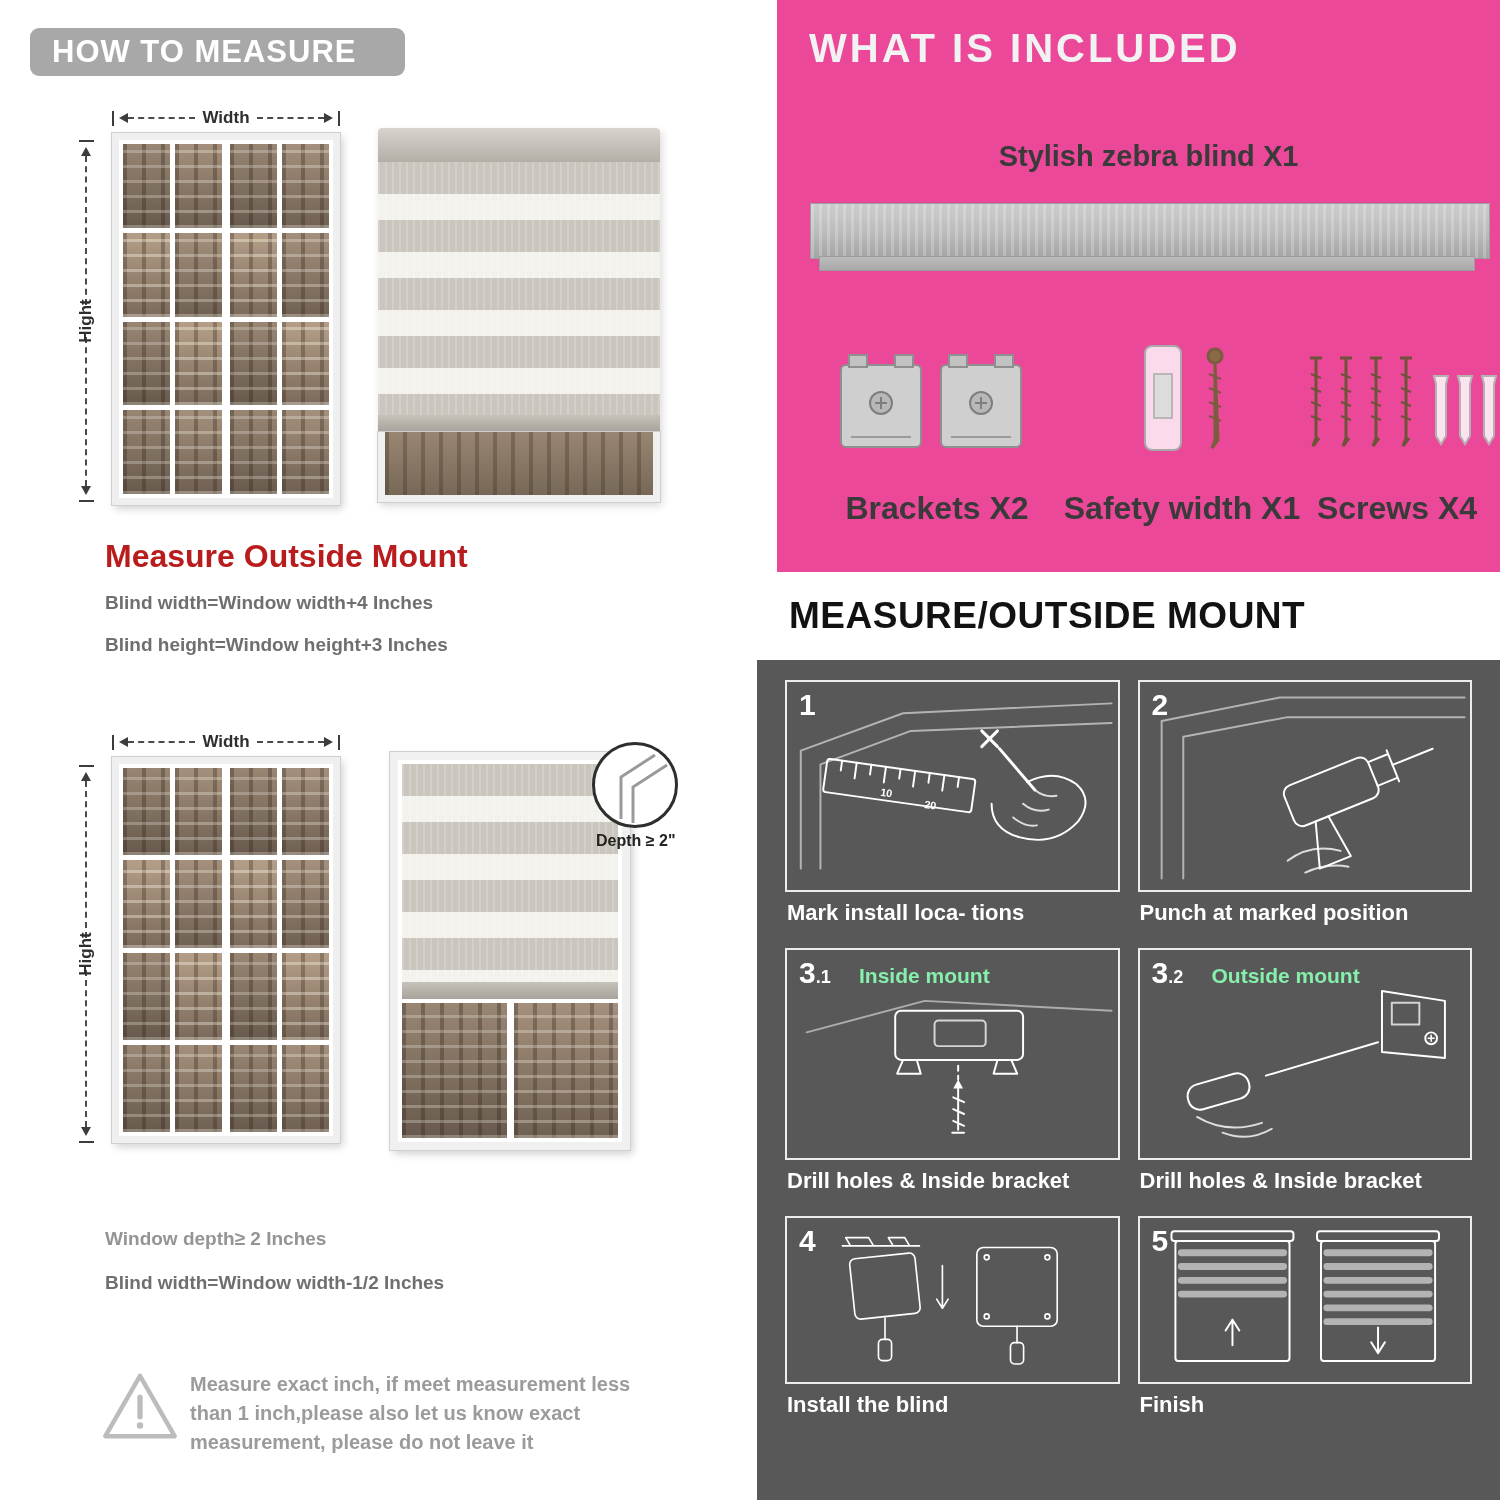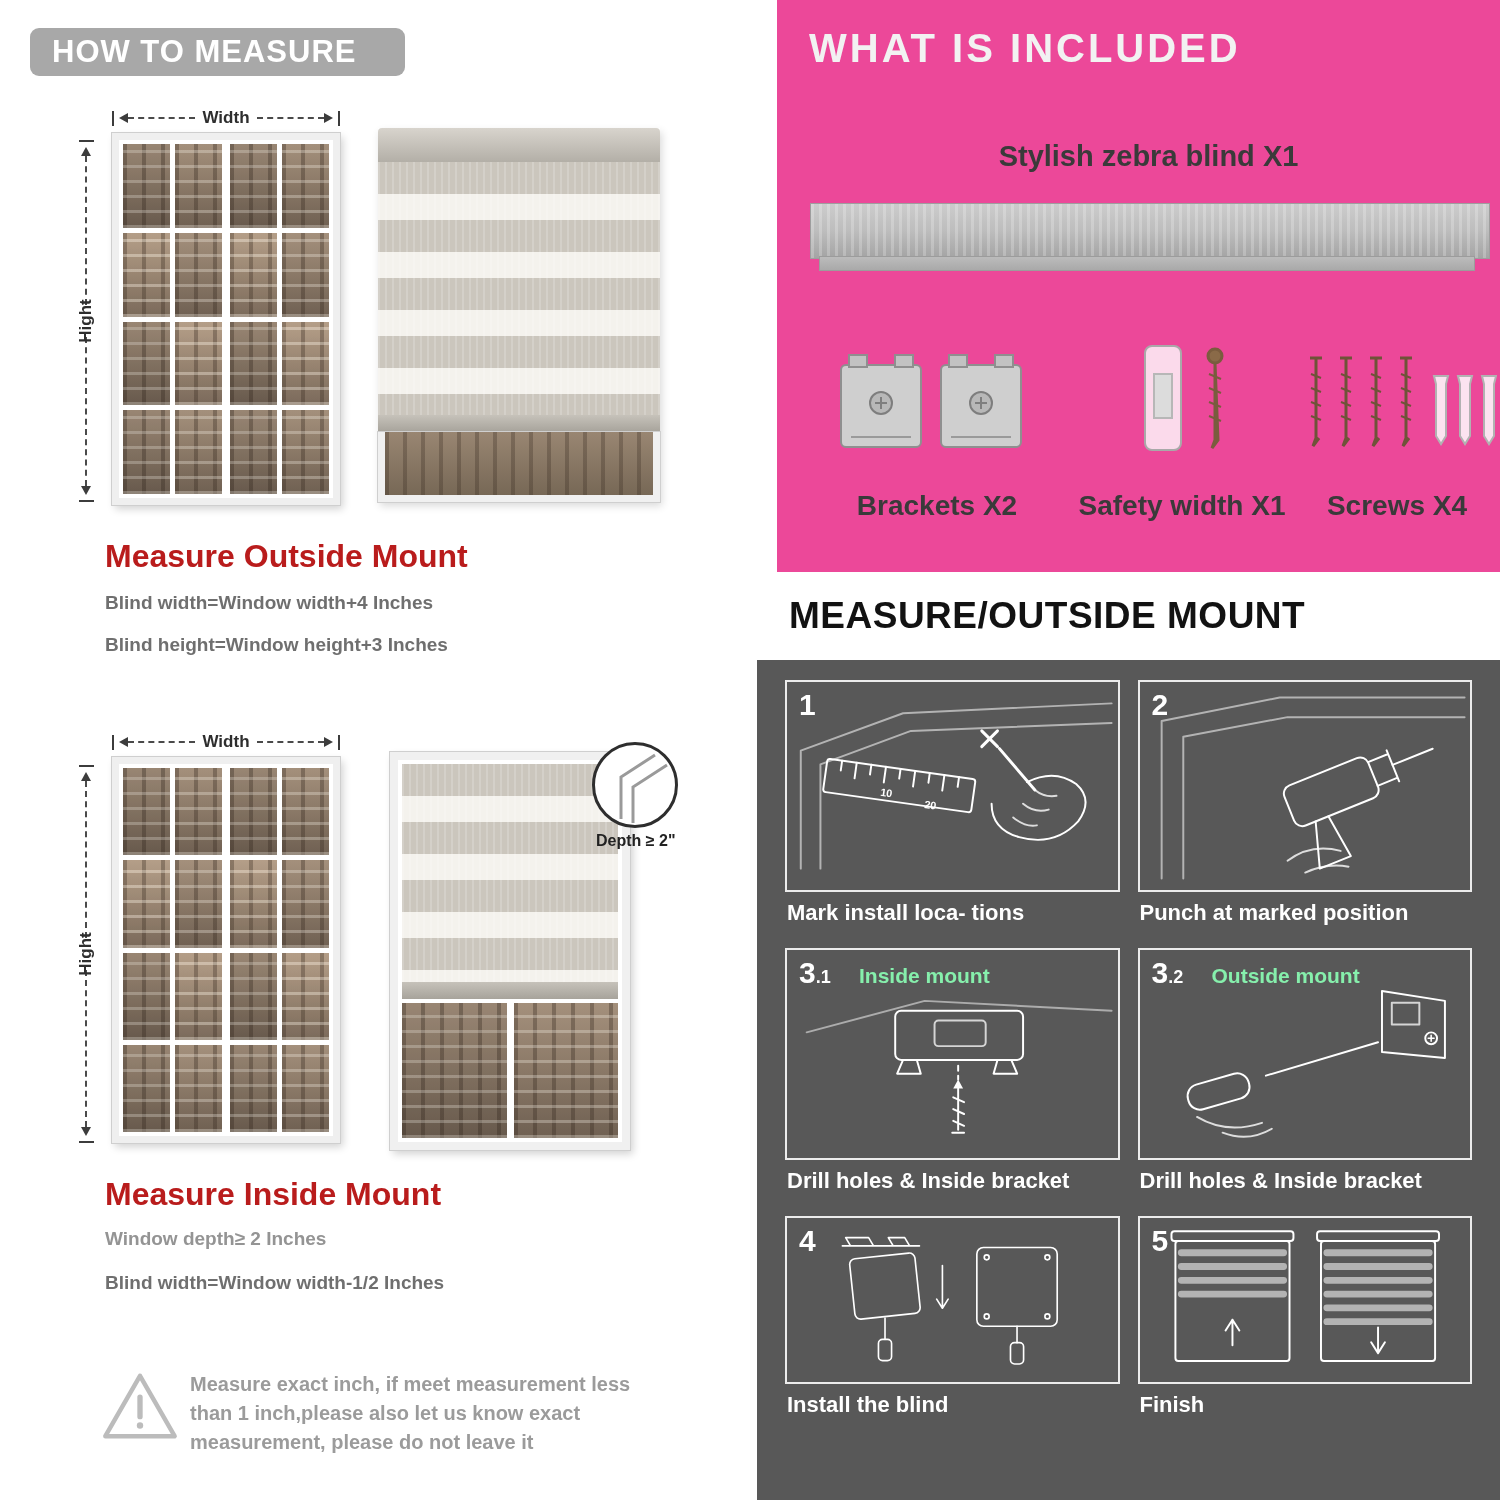--- a/index.html
+++ b/index.html
@@ -75,21 +75,21 @@
   .inc-title { position:absolute; left:32px; top:26px; font-size:40px; font-weight:bold; color:#f2f2f2; letter-spacing:3px; }
   .blind-label { position:absolute; left:0; right:0; top:140px; text-align:center; font-size:29px; font-weight:bold; color:#3a3a3a; }
   .headrail { position:absolute; left:33px; top:203px; width:680px; height:56px;
       background:
         repeating-linear-gradient(90deg, rgba(255,255,255,.22) 0 3px, transparent 3px 8px),
         linear-gradient(180deg,#cccccc 0%, #bdbdbd 50%, #a4a4a4 100%);
       border:1px solid #9e9e9e; }
   .headrail::after { content:""; position:absolute; left:8px; right:14px; bottom:-13px; height:13px;
       background:linear-gradient(180deg,#bcbcbc,#a9a9a9); border:1px solid #9c9c9c; }
   .inc-item-ico { position:absolute; }
-  .inc-label { position:absolute; top:490px; text-align:center; font-size:28px; font-weight:bold; color:#3a3a3a; }
+  .inc-label { position:absolute; top:490px; text-align:center; font-size:32px; font-weight:bold; color:#3a3a3a; }
 
   .band { position:absolute; left:757px; top:572px; width:743px; height:88px; background:#fff; }
   .band-title { margin-left:32px; line-height:88px; font-size:37px; font-weight:bold; color:#121212; letter-spacing:.5px; }
 
   .right-dark { position:absolute; left:757px; top:660px; width:743px; height:840px; background:#585858;
       padding:20px 28px 0 28px; }
   .steps-grid { display:grid; grid-template-columns:1fr 1fr; column-gap:18px; row-gap:8px; }
   .step { display:flex; flex-direction:column; }
   .panel { position:relative; border:2px solid #ececec; }
   .step:nth-child(-n+4) .panel { height:212px; }
@@ -219,21 +219,20 @@
     <div class="depth-circle" style="left:592px;top:742px">
       <svg viewBox="0 0 80 80">
         <g stroke="#9a9a9a" fill="none" stroke-width="3">
           <path d="M60,10 L26,32 L26,74"></path>
           <path d="M72,20 L38,42 L38,78"></path>
         </g>
       </svg>
     </div>
     <span class="depth-label" style="left:596px;top:832px">Depth ≥ 2"</span>
 
-    <h2 class="heading" style="left:105px;top:1176px">Measure Inside Mount</h2>
     <p class="bodyline t-light" style="left:105px;top:1228px">Window depth≥ 2 Inches</p>
     <p class="bodyline" style="left:105px;top:1272px">Blind width=Window width-1/2 Inches</p>
 
     <svg class="warn-ico" style="left:100px;top:1368px" width="80" height="76" viewBox="0 0 90 84">
       <path d="M45,8 L84,76 L6,76 Z" fill="none" stroke="#bcbcbc" stroke-width="5" stroke-linejoin="round"></path>
       <path d="M45,32 v22" stroke="#bcbcbc" stroke-width="6" stroke-linecap="round"></path>
       <circle cx="45" cy="64" r="3.6" fill="#bcbcbc"></circle>
     </svg>
     <p class="warn-text" style="left:190px;top:1370px">Measure exact inch, if meet measurement less than 1 inch,please also let us know exact measurement, please do not leave it</p>
   </section>

